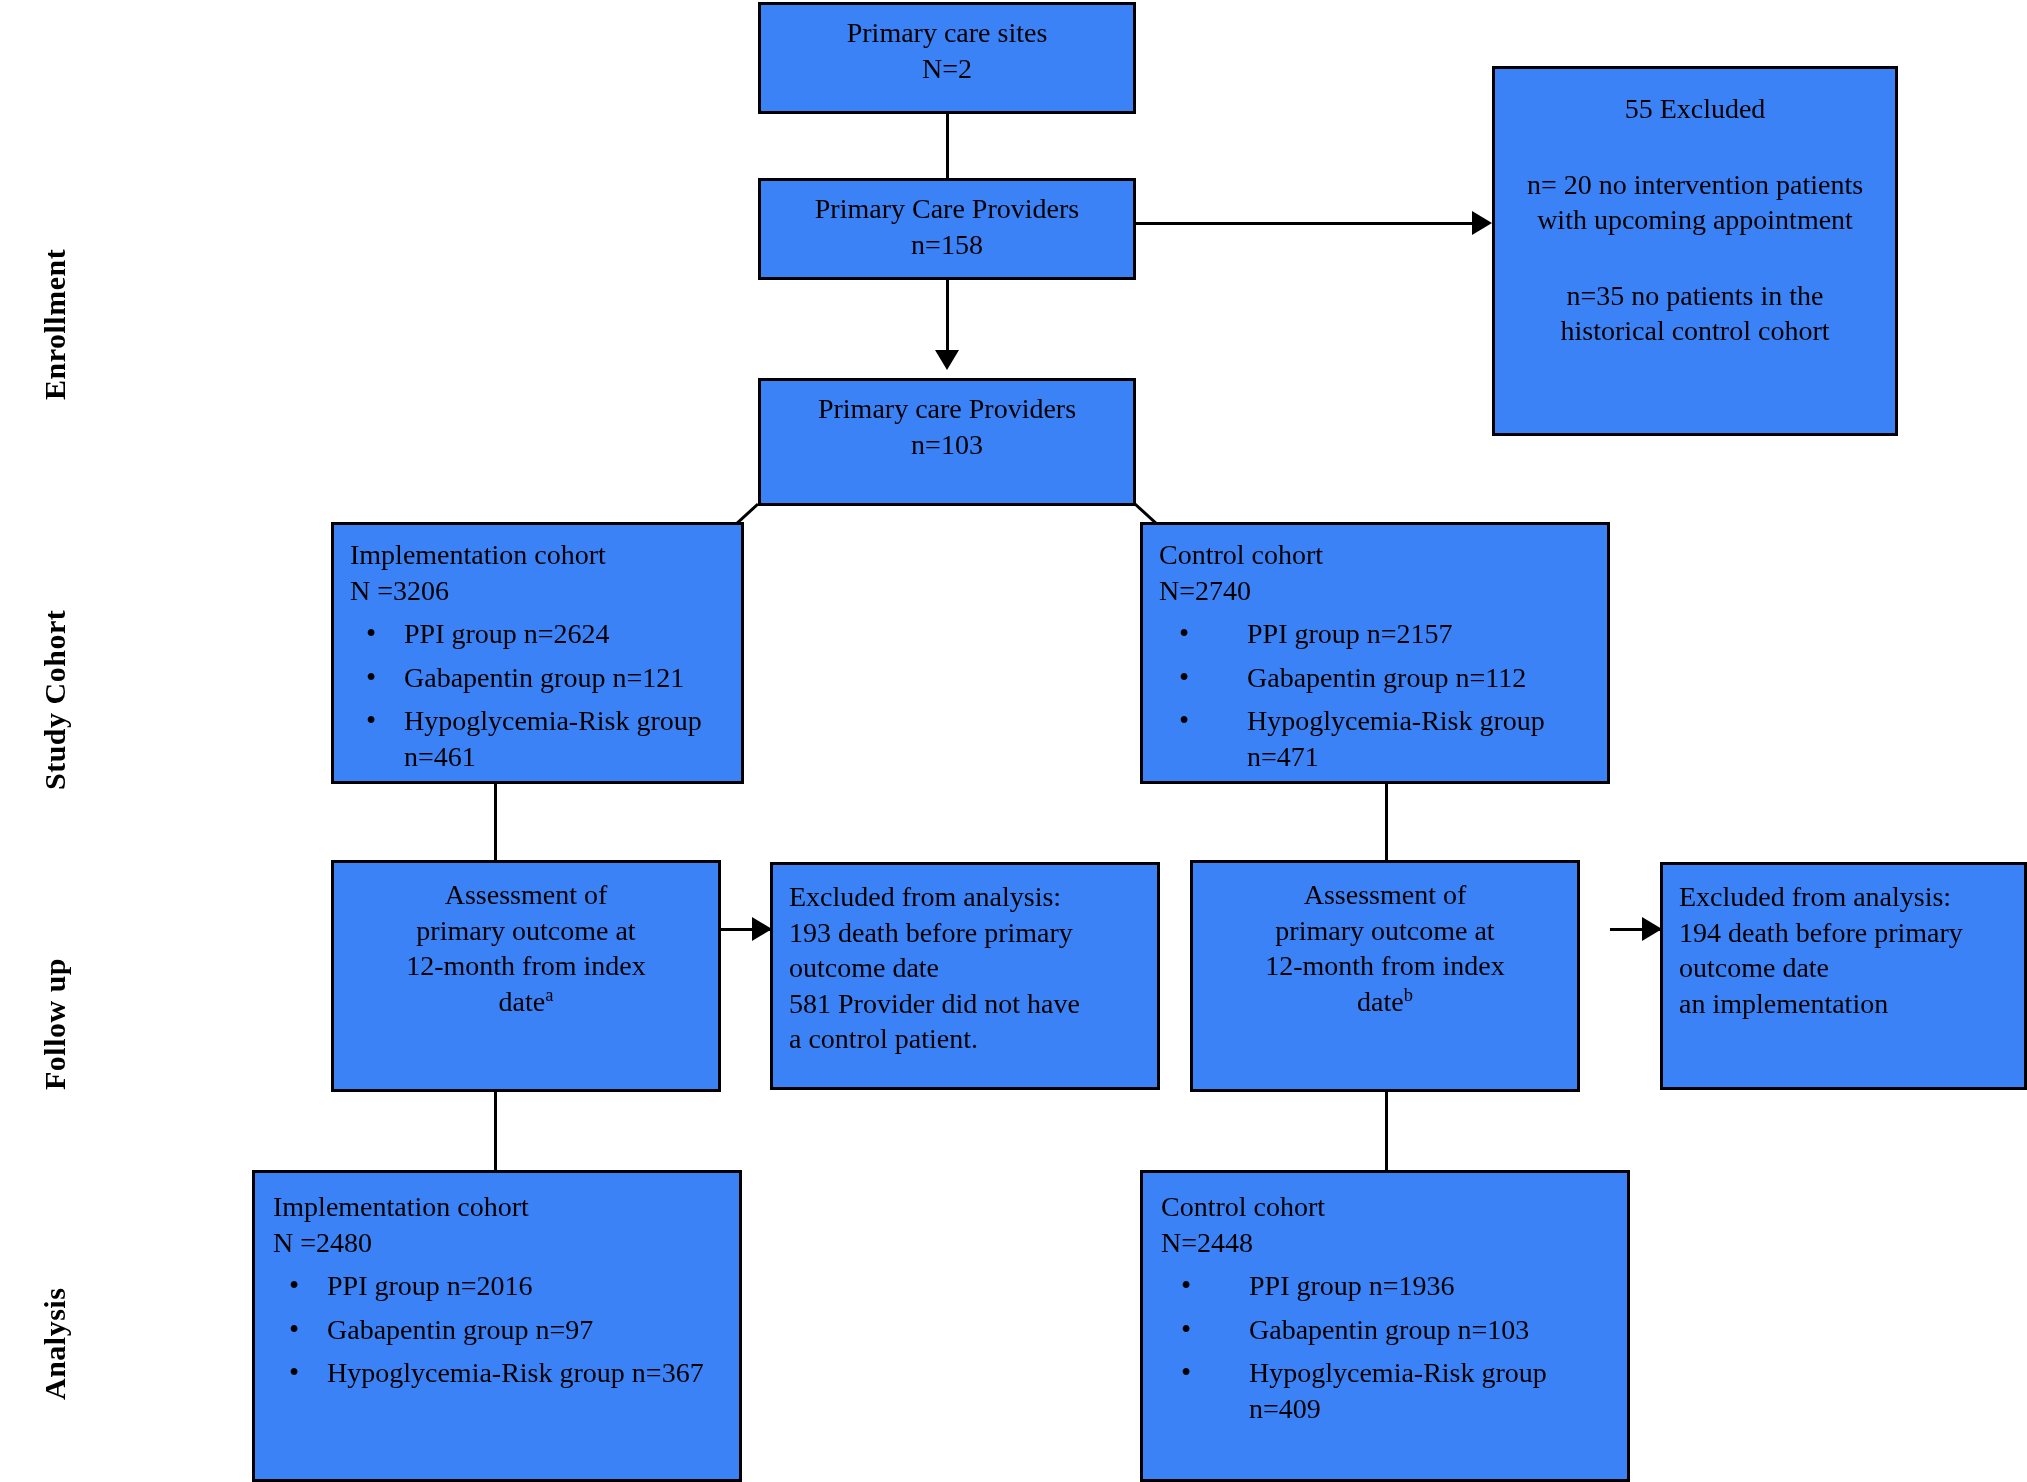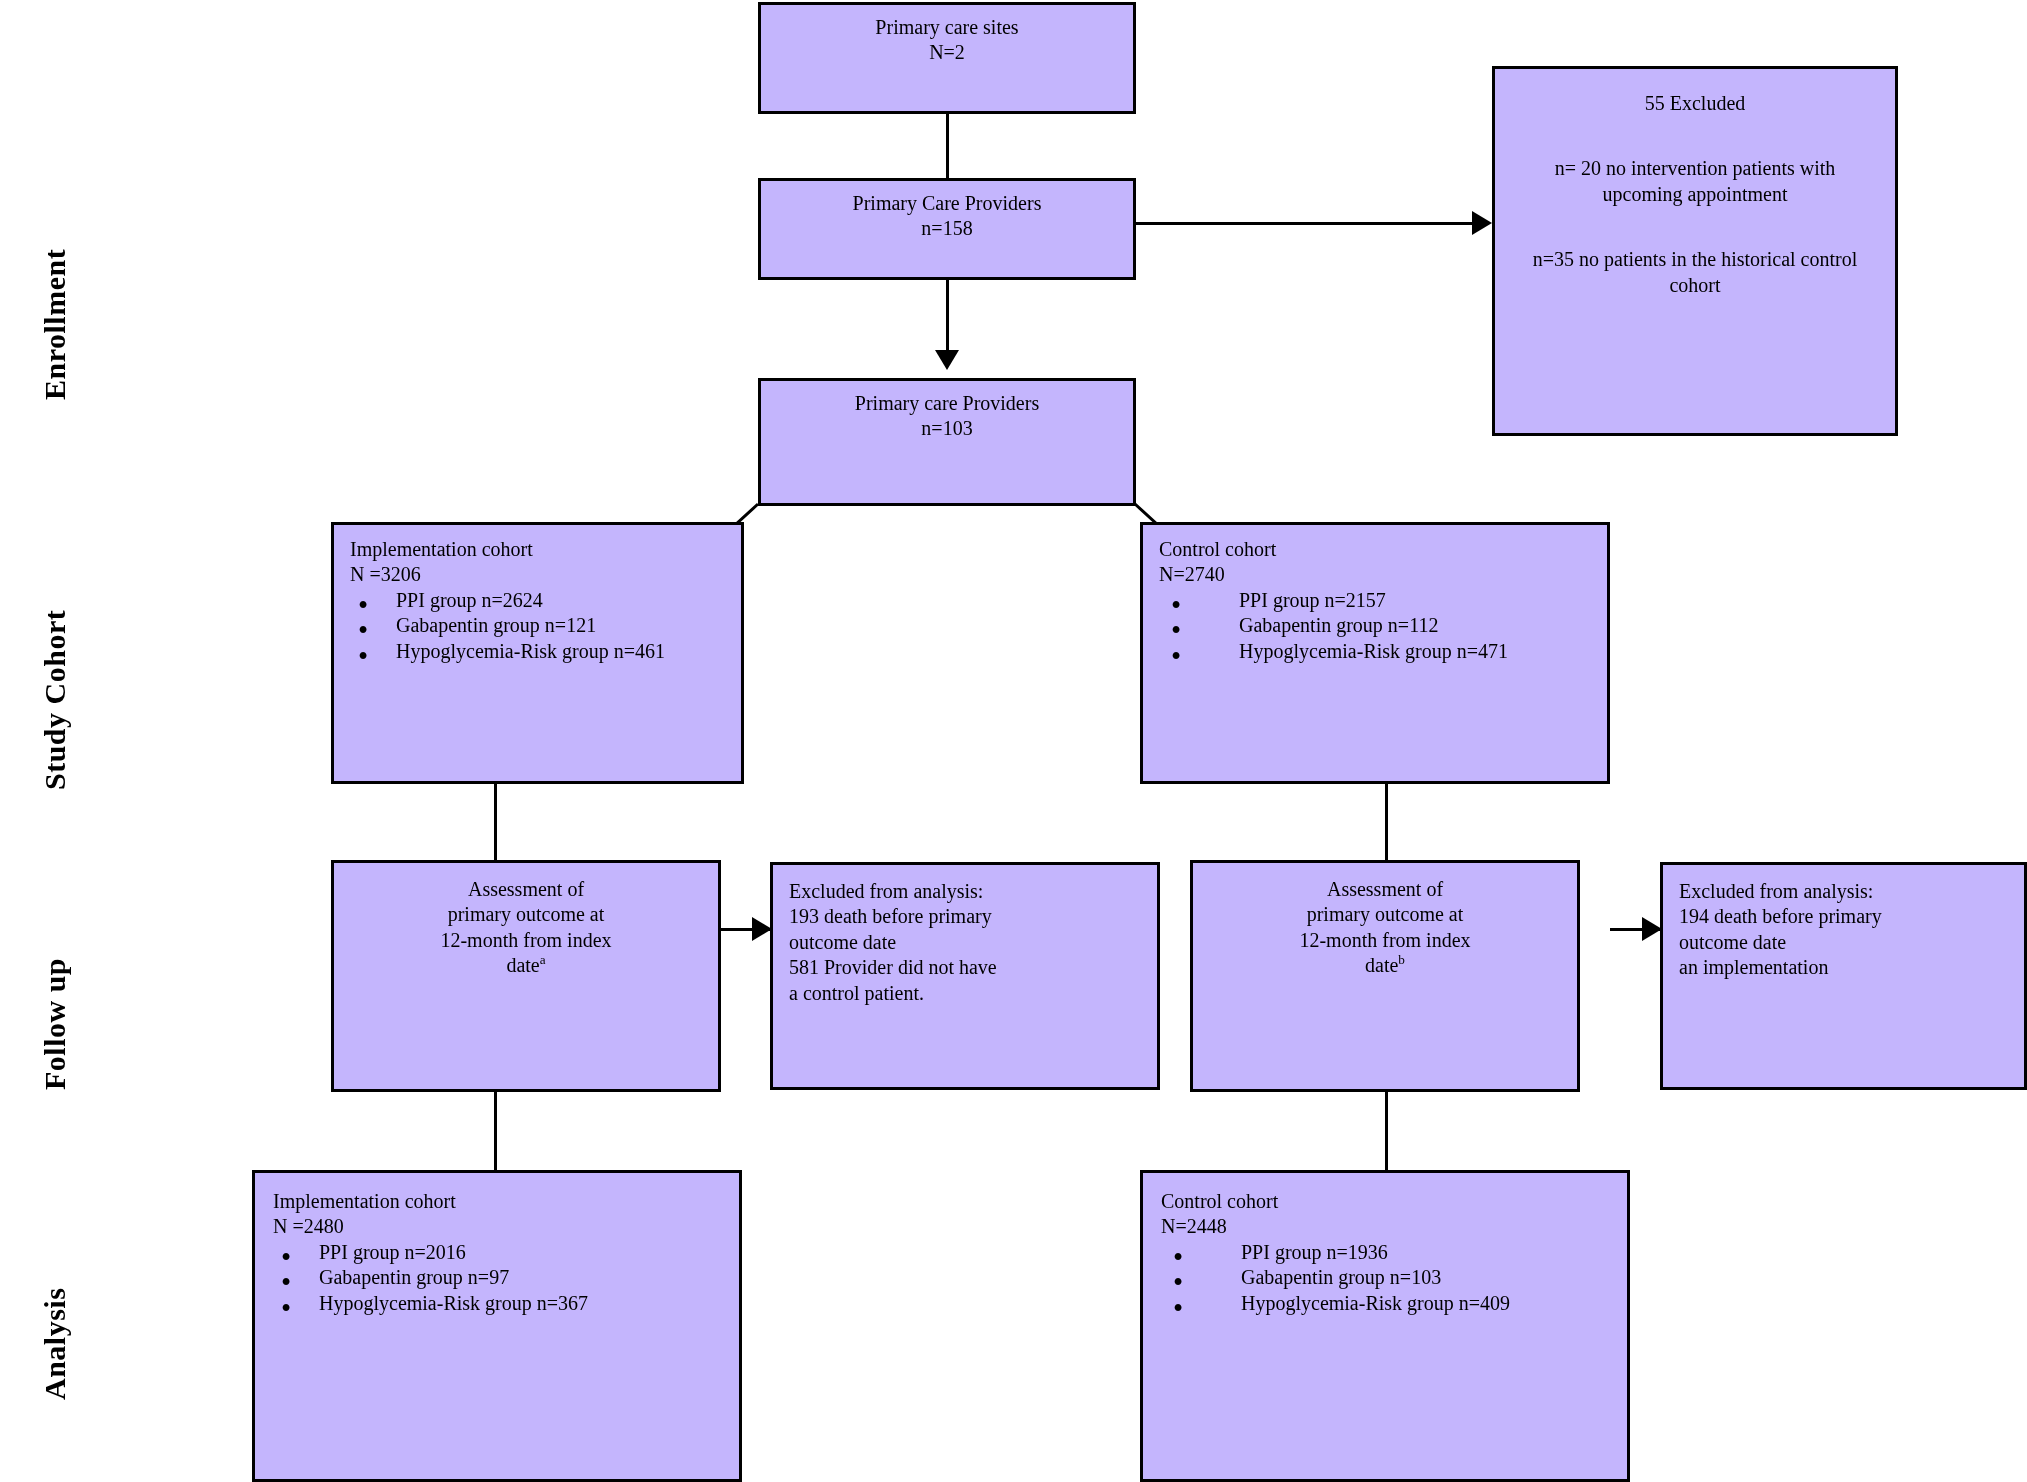--- a/index.html
+++ b/index.html
@@ -16,36 +16,36 @@
     white-space:nowrap;
     transform-origin:0 0;
     transform:rotate(-90deg);
   }
 
   
   .box{
     position:absolute;
     box-sizing:border-box;
     border:3px solid #000;
-    background:#c4b5fd;
-    font-size:20px;
+    background:#3b82f6;
+    font-size:28px;
     line-height:1.27;
   }
   .box .inner{padding:10px 14px;}
   .box.ctr .inner{text-align:center;}
   .box.ctr{display:flex;align-items:flex-start;justify-content:center;}
   .box.ctr .inner{width:100%;}
   .box.lft .inner{text-align:left;}
 
   
   ul.blist{list-style:none;margin:0;padding:0;}
   ul.blist li{
     position:relative;
     padding-left:46px;
-    margin:0;
+    margin:8px;
   }
   ul.blist li::before{
     content:"\2022";
     position:absolute;
     left:8px; top:-1px;
     font-size:29px;
   }
   ul.blist.wide li{padding-left:80px;}
   ul.blist.wide li::before{left:12px;}
 

